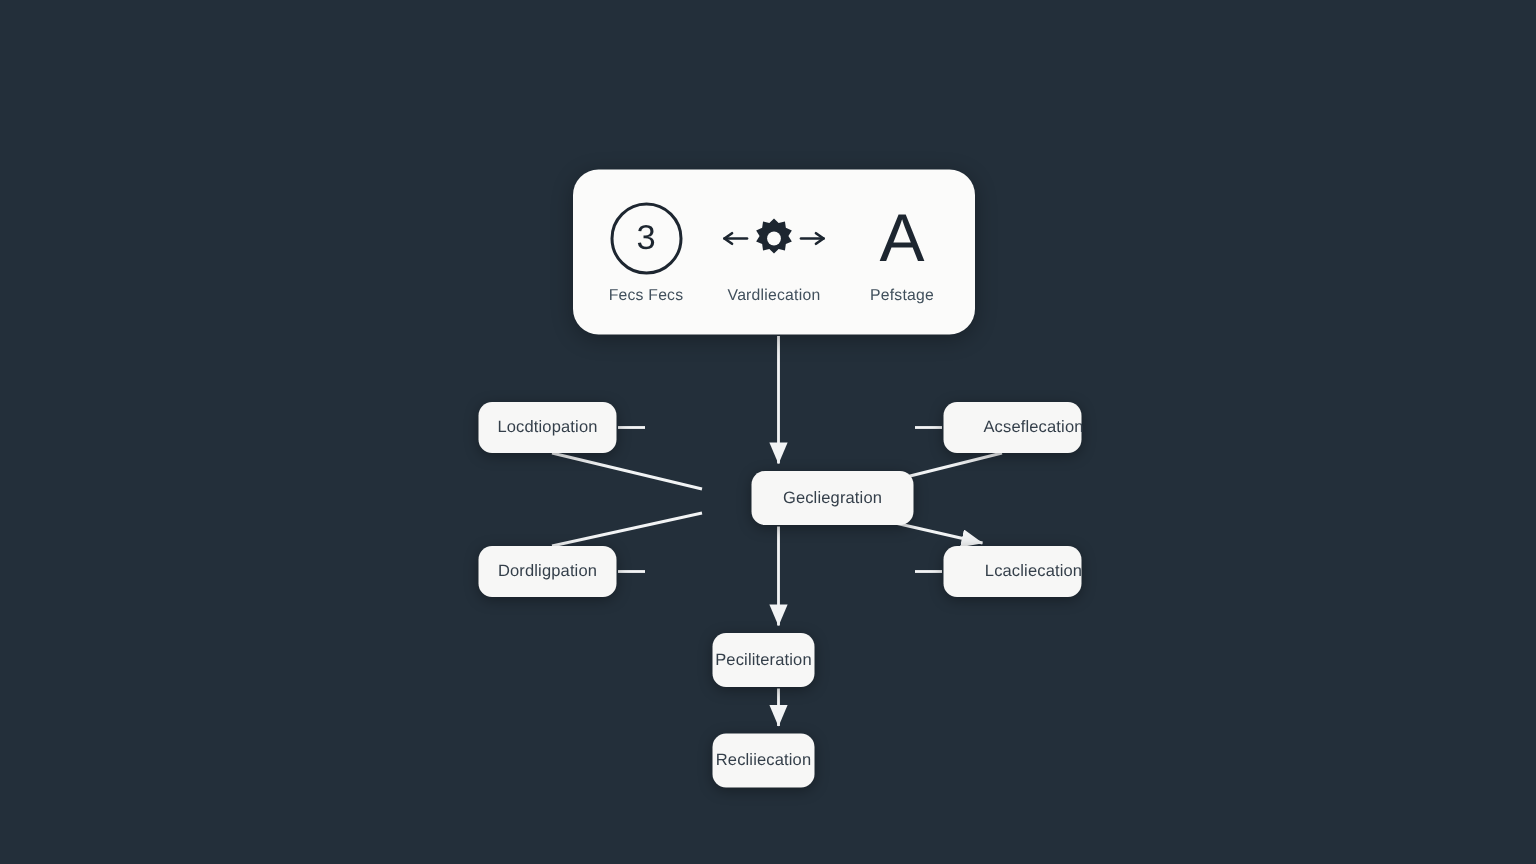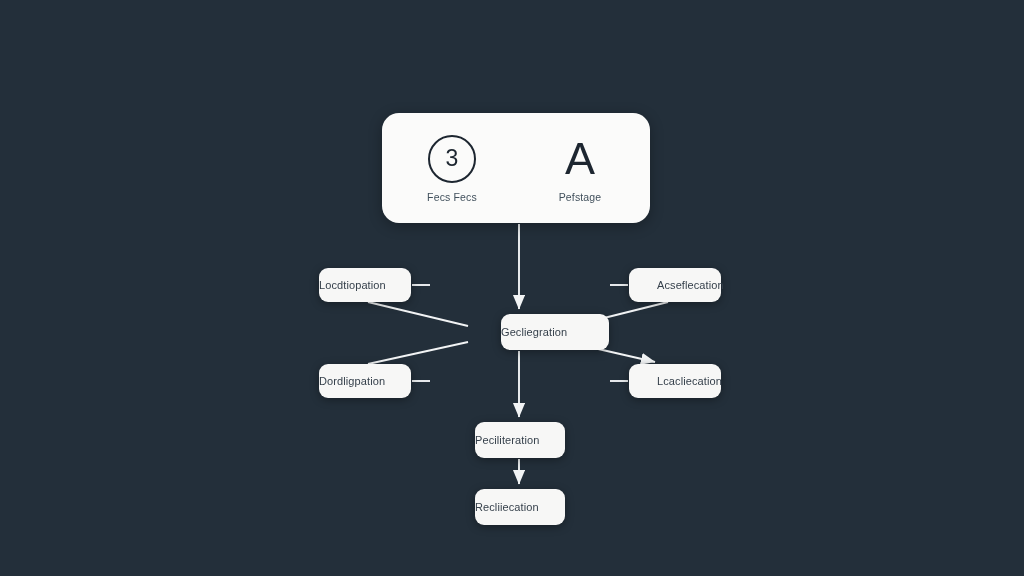--- a/index.html
+++ b/index.html
@@ -80,30 +80,30 @@
   }
 
   
   .node {
     position: absolute;
     background: #f7f7f6;
     border-radius: 9px;
     box-shadow: 0 2px 9px rgba(0,0,0,0.34);
     display: flex;
     align-items: center;
-    justify-content: flex-start;
+    justify-content: center;
     font-size: 11px;
     color: #343f4a;
     letter-spacing: 0.1px;
     white-space: nowrap;
     box-sizing: border-box;
   }
   .node-sat { width: 92px; height: 34px; }
   .node-hub { width: 108px; height: 36px; }
-  .node-seq { width: 90px; height: 36px; }
+  .node-seq { width: 68px; height: 36px; }
 
   #n-upper-left  { left: 319px; top: 268px; }
   #n-upper-right { left: 629px; top: 268px; padding-left: 28px; }
   #n-lower-left  { left: 319px; top: 364px; }
   #n-lower-right { left: 629px; top: 364px; padding-left: 28px; }
   #n-hub         { left: 465px; top: 314px; margin-left: 36px; }
   #n-seq1        { left: 475px; top: 422px; }
   #n-seq2        { left: 475px; top: 489px; }
 </style>
 </head>
@@ -137,20 +137,40 @@
 
   <div class="header-card">
 
     <div class="hx">
       <div class="hx-glyph">
         <div class="num-badge">3</div>
       </div>
       <div class="hx-label">Fecs Fecs</div>
     </div>
 
+    <div class="hx">
+      <div class="hx-glyph">
+        <svg width="74" height="30" viewBox="0 0 74 30" aria-hidden="true">
+          <g stroke="#1d2630" stroke-width="1.8" fill="none" stroke-linecap="round" stroke-linejoin="round">
+            <line x1="4" y1="15" x2="19" y2="15"></line>
+            <path d="M4,15 L9,11.5 M4,15 L9,18.5"></path>
+            <line x1="70" y1="15" x2="55" y2="15"></line>
+            <path d="M70,15 L65,11.5 M70,15 L65,18.5"></path>
+          </g>
+          <g fill="#1d2630">
+            <path d="M37,1.6 l3.1,3.0 l4.2,-1.0 l0.6,4.3 l4.0,1.7 l-2.3,3.7
+                     l2.3,3.7 l-4.0,1.7 l-0.6,4.3 l-4.2,-1.0 l-3.1,3.0
+                     l-3.1,-3.0 l-4.2,1.0 l-0.6,-4.3 l-4.0,-1.7 l2.3,-3.7
+                     l-2.3,-3.7 l4.0,-1.7 l0.6,-4.3 l4.2,1.0 z"></path>
+          </g>
+          <circle cx="37" cy="15" r="4.6" fill="#fbfbfa"></circle>
+        </svg>
+      </div>
+      <div class="hx-label">Vardliecation</div>
+    </div>
 
     <div class="hx">
       <div class="hx-glyph">
         <div class="letter-badge">A</div>
       </div>
       <div class="hx-label">Pefstage</div>
     </div>
 
   </div>
 

